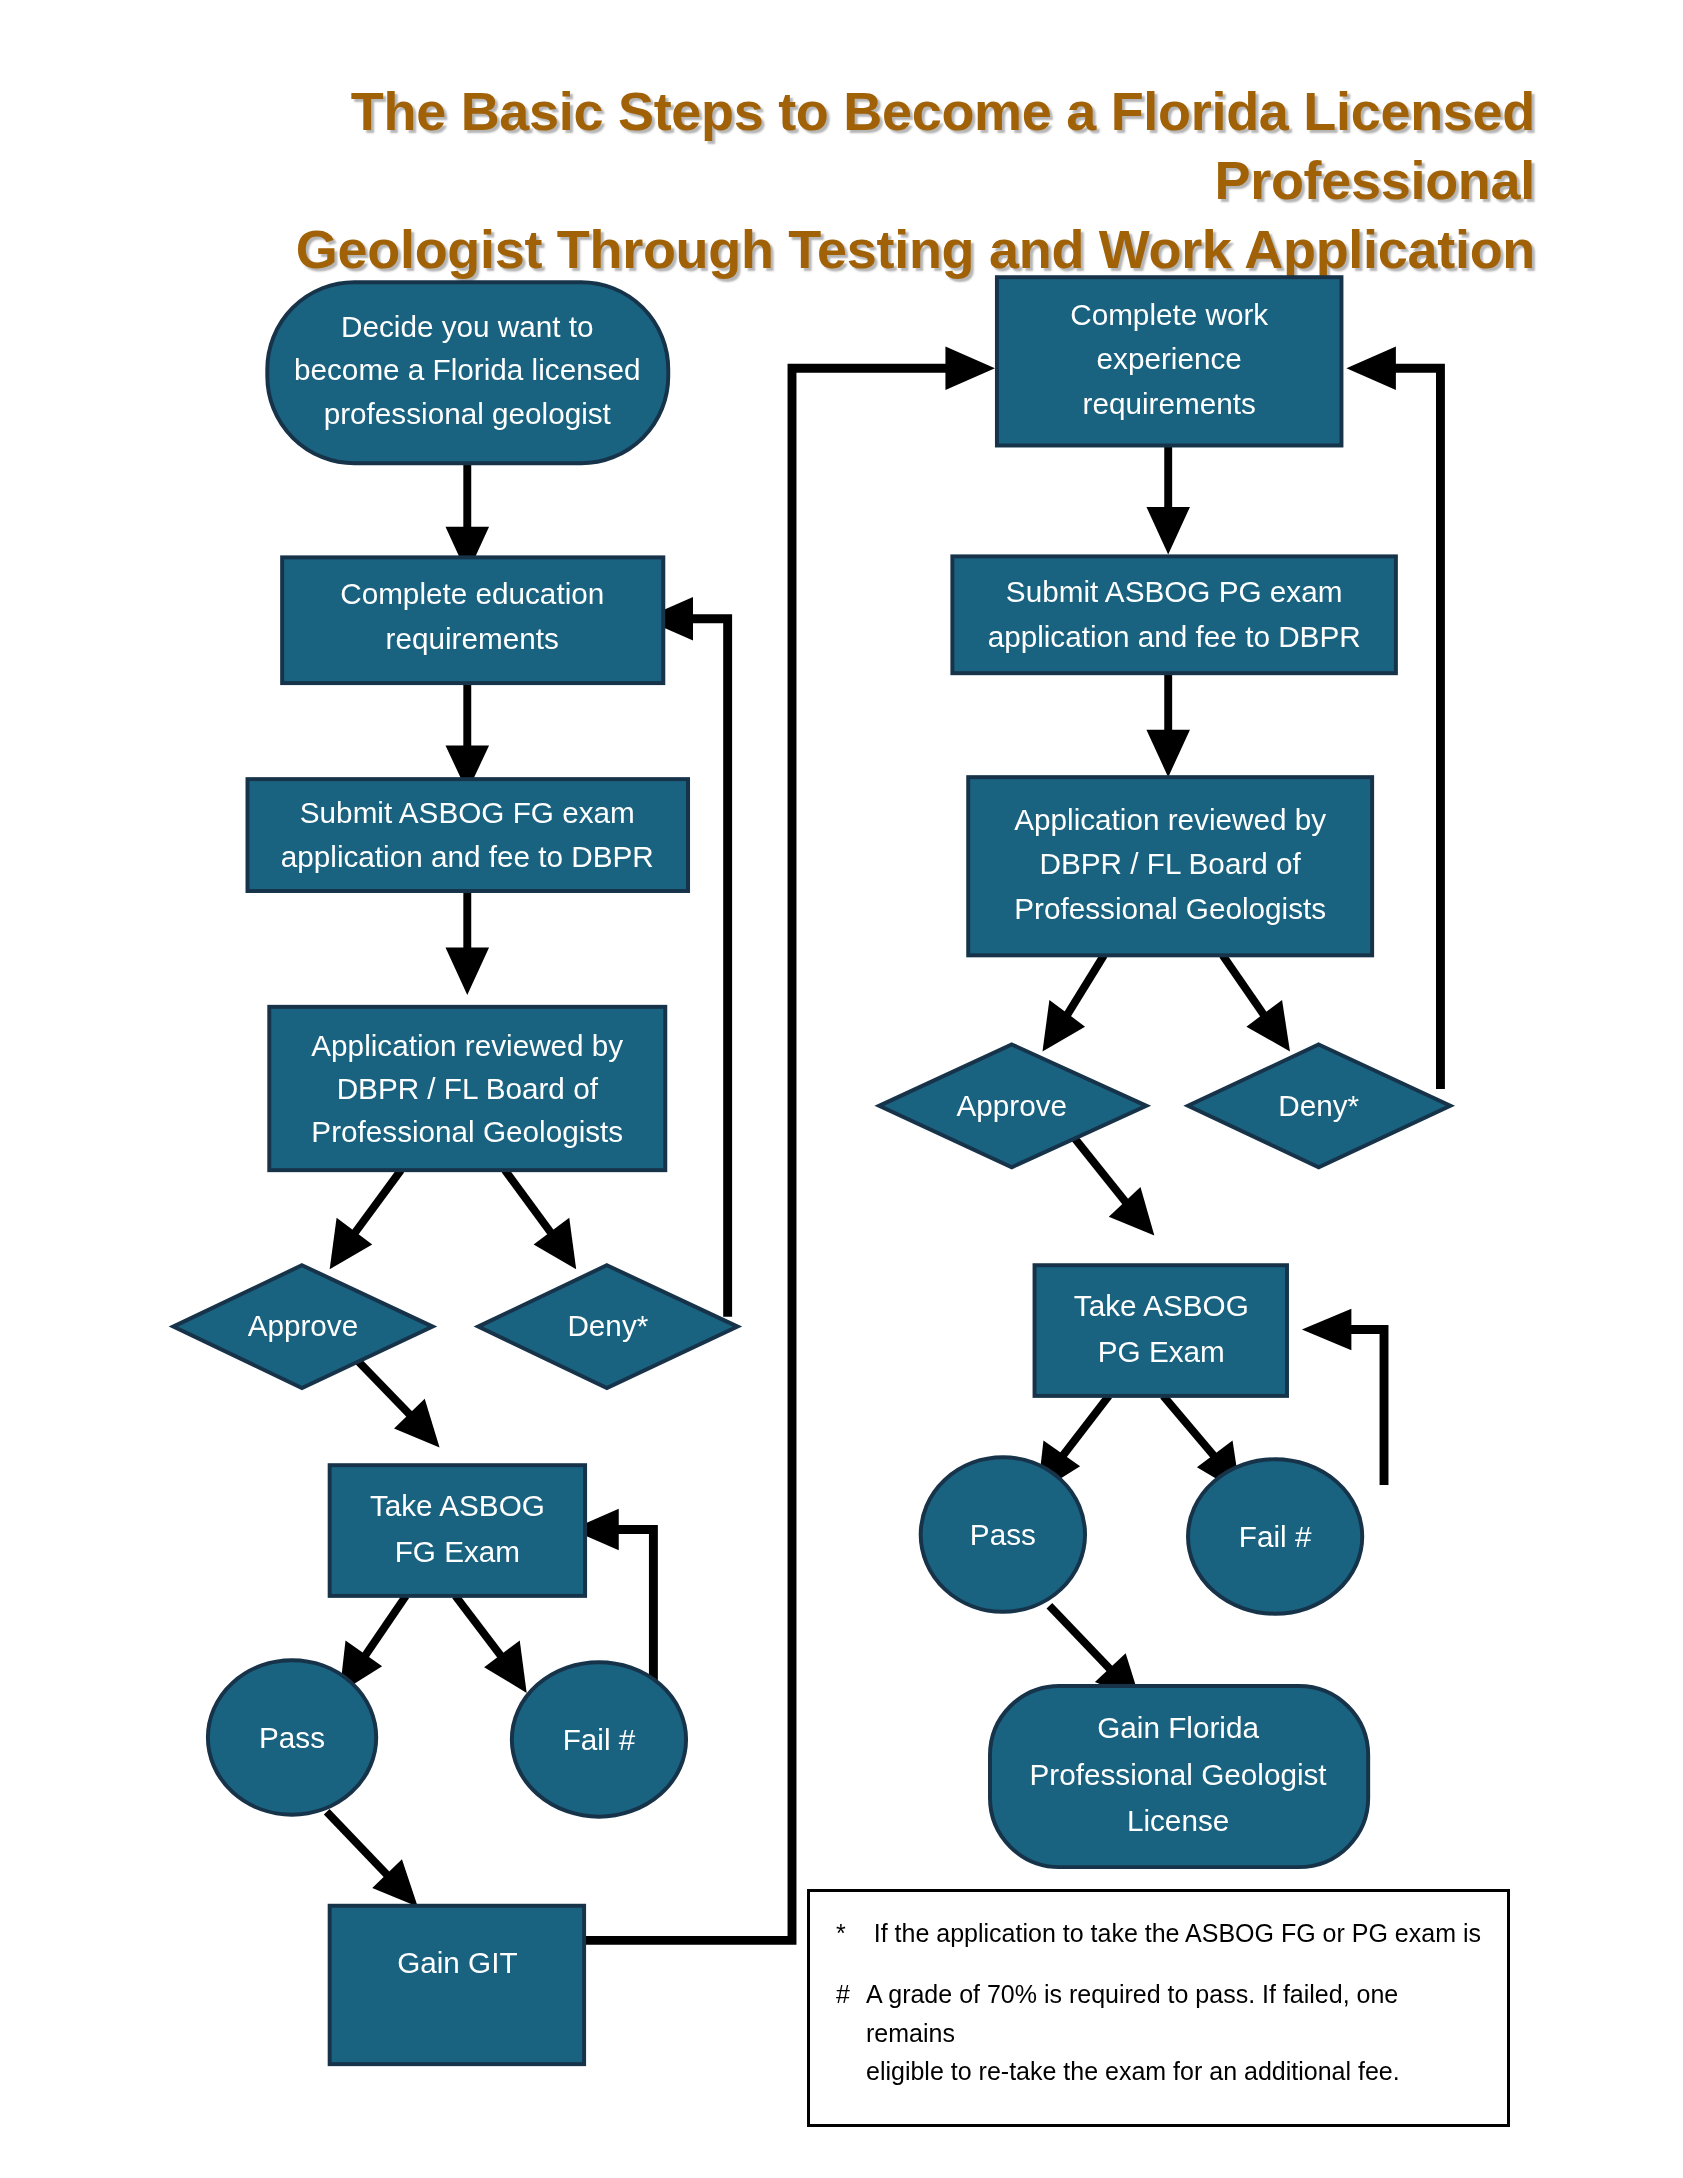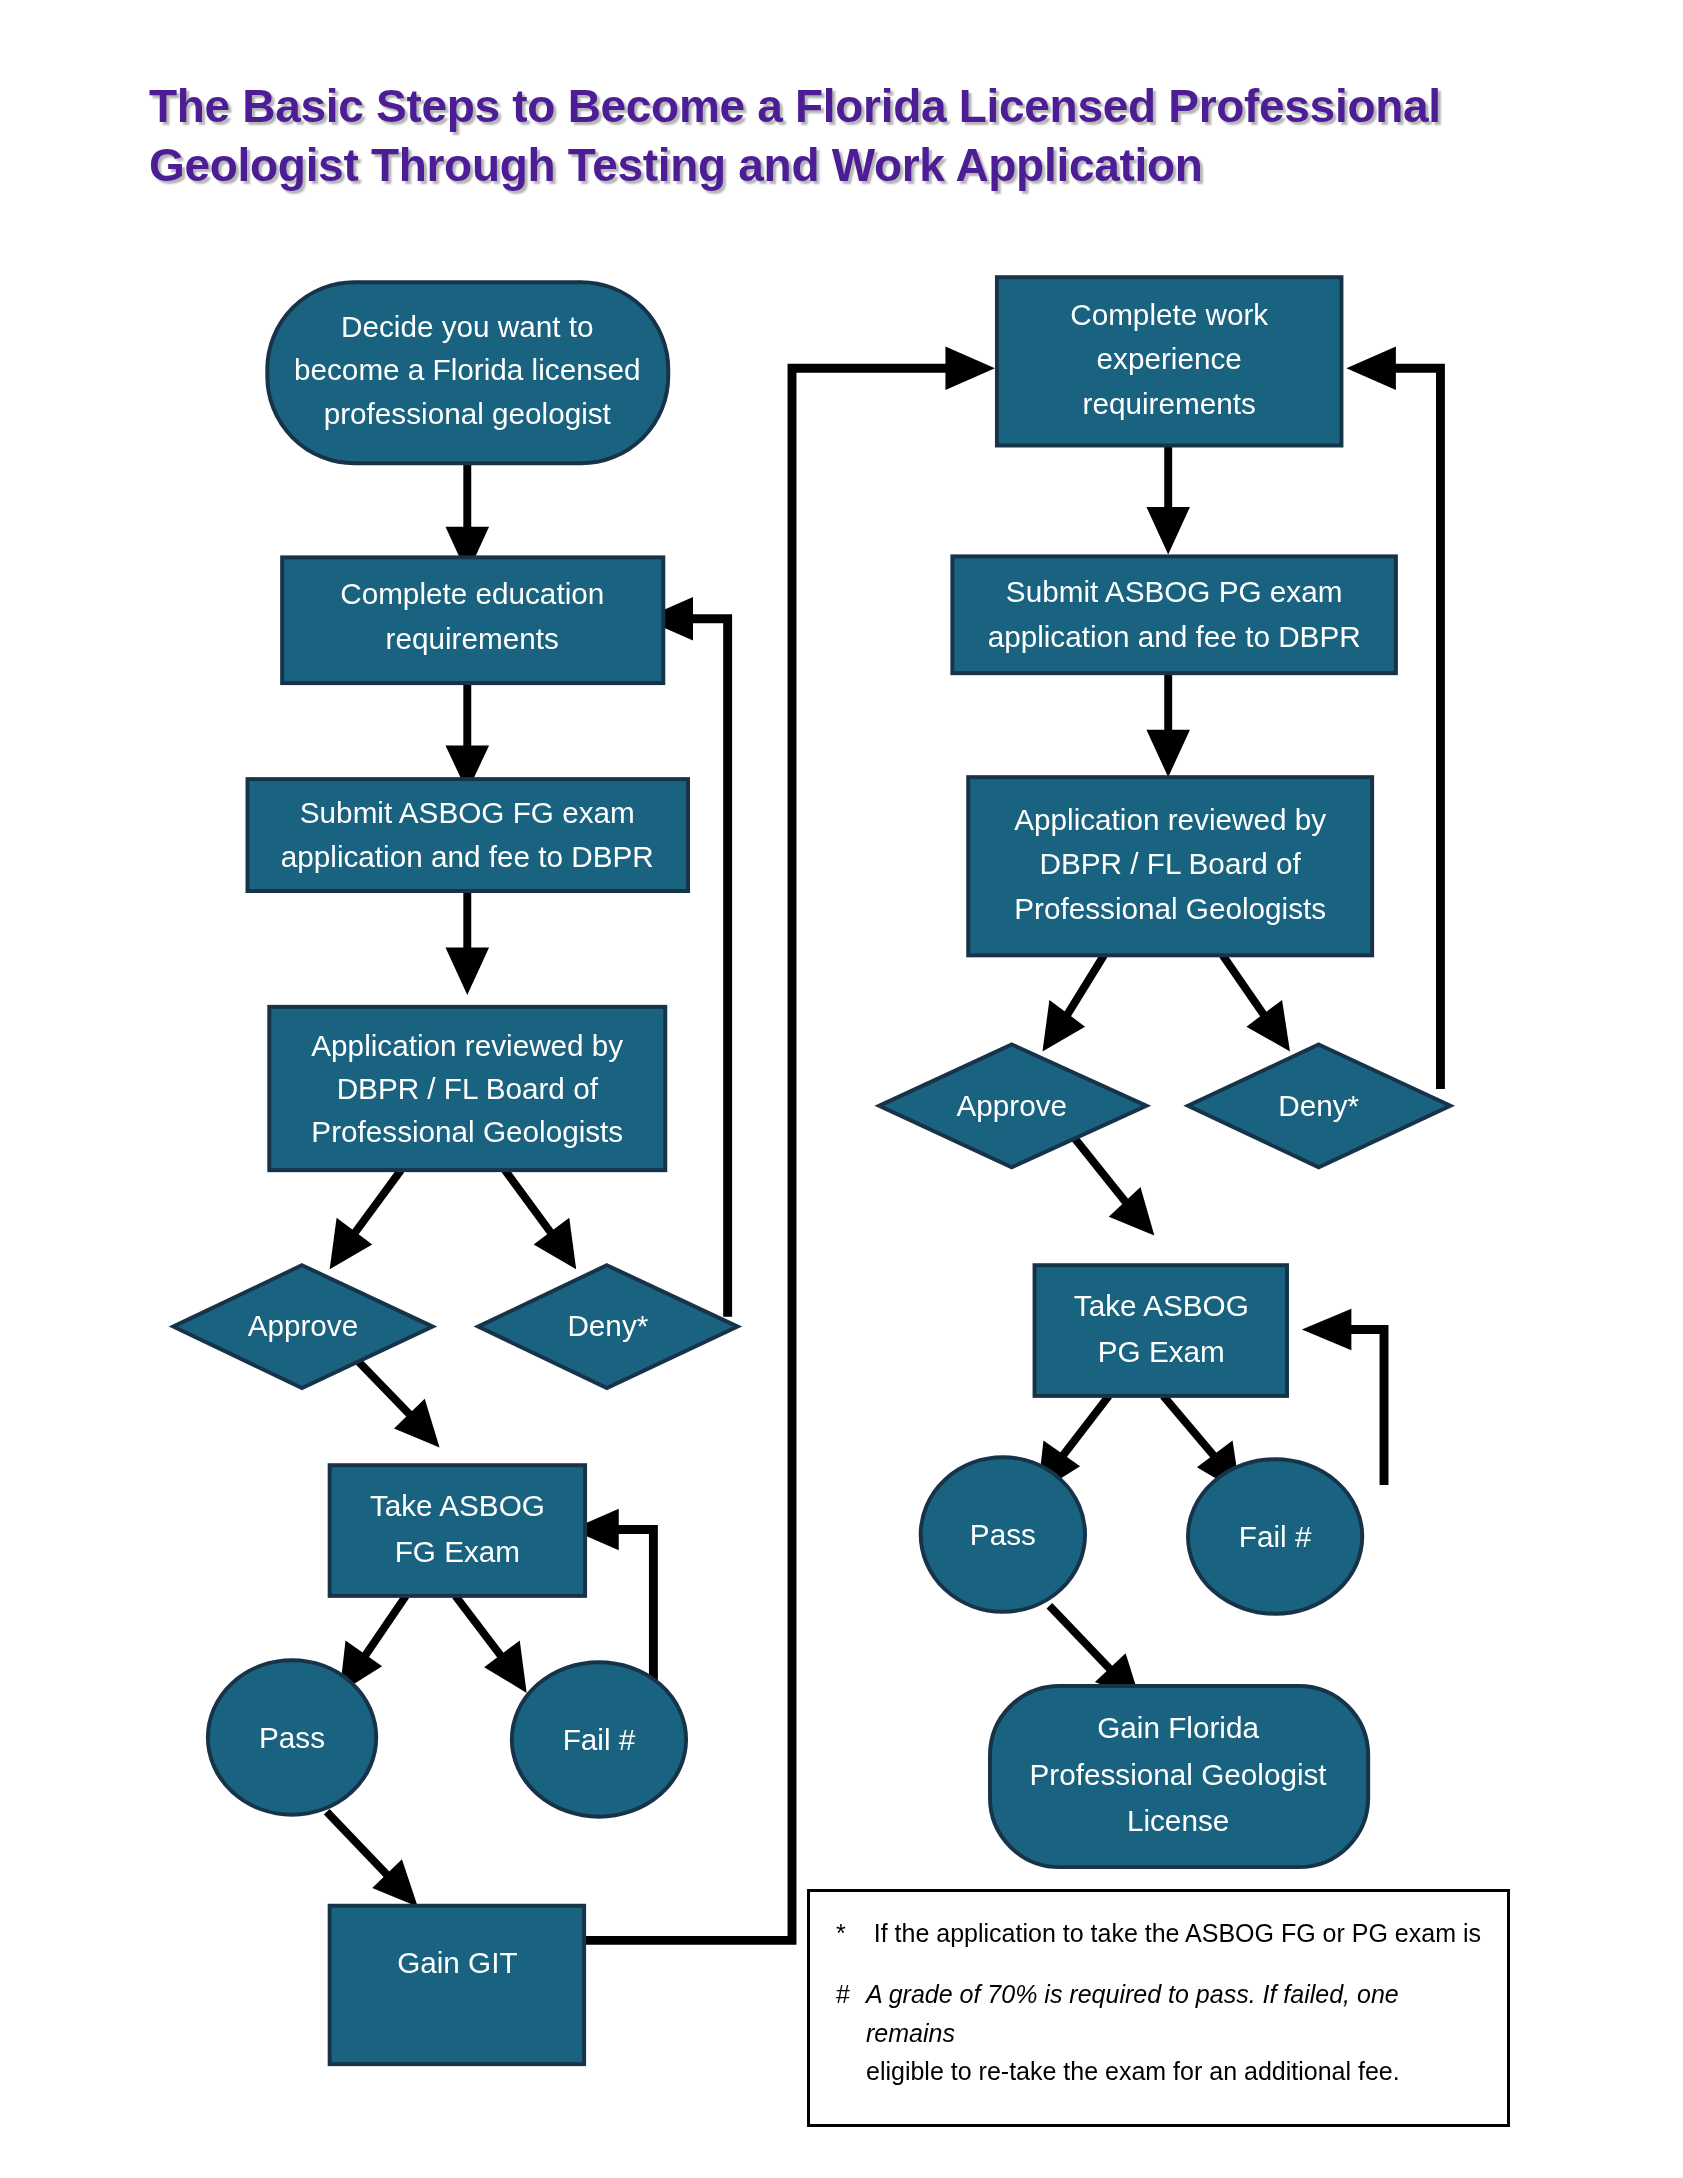--- a/index.html
+++ b/index.html
@@ -12,25 +12,25 @@
     height: 2178px;
     position: relative;
     overflow: hidden;
     font-family: "Liberation Sans", sans-serif;
   }
   #chart-title {
     position: absolute;
     left: 149px;
     top: 77px;
     width: 1386px;
-    text-align: left;
-    font-size: 46px;
+    text-align: right;
+    font-size: 54px;
     font-weight: bold;
     line-height: 1.28;
-    color: #4c1d95;
+    color: #a16207;
     text-shadow: 3px 3px 2px rgba(120,120,120,0.55);
     letter-spacing: -0.3px;
   }
   #flow-svg {
     position: absolute;
     left: 0;
     top: 0;
     width: 1683px;
     height: 2178px;
   }
@@ -323,18 +323,18 @@
 <div id="legend-box">
   <div class="legend-row">
     <span class="legend-marker">*</span>
     <span class="legend-text">
       <span style="display: block; text-align: right;">If the application to take the ASBOG FG or PG exam is</span>
     </span>
   </div>
   <div class="legend-row">
     <span class="legend-marker">#</span>
     <span class="legend-text">
-      <span style="display: block; font-style: italic;">A grade of 70% is required to pass. If failed, one remains</span>
+      <span style="display: block;">A grade of 70% is required to pass. If failed, one remains</span>
       <span style="display: block;">eligible to re-take the exam for an additional fee.</span>
     </span>
   </div>
 </div>
 
 
 </body></html>

